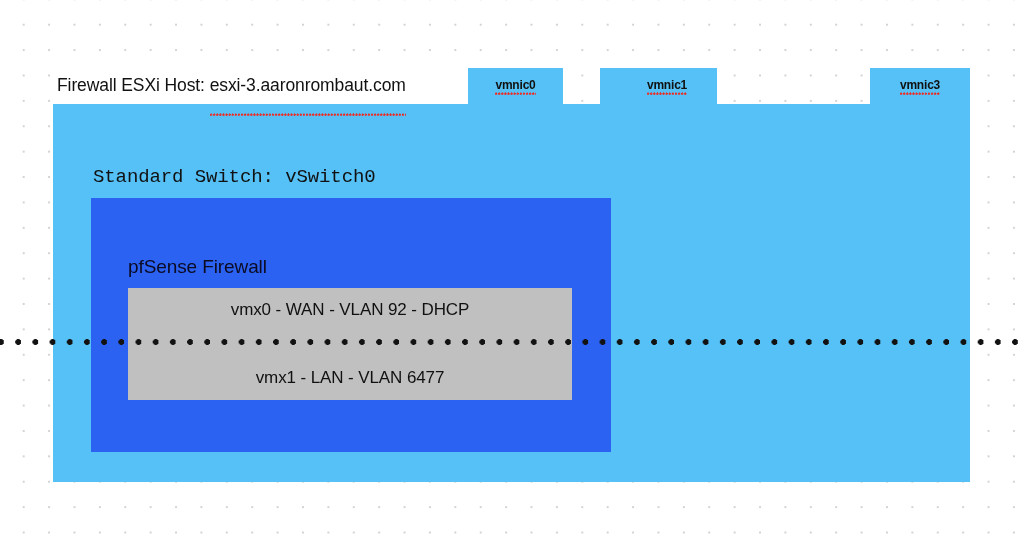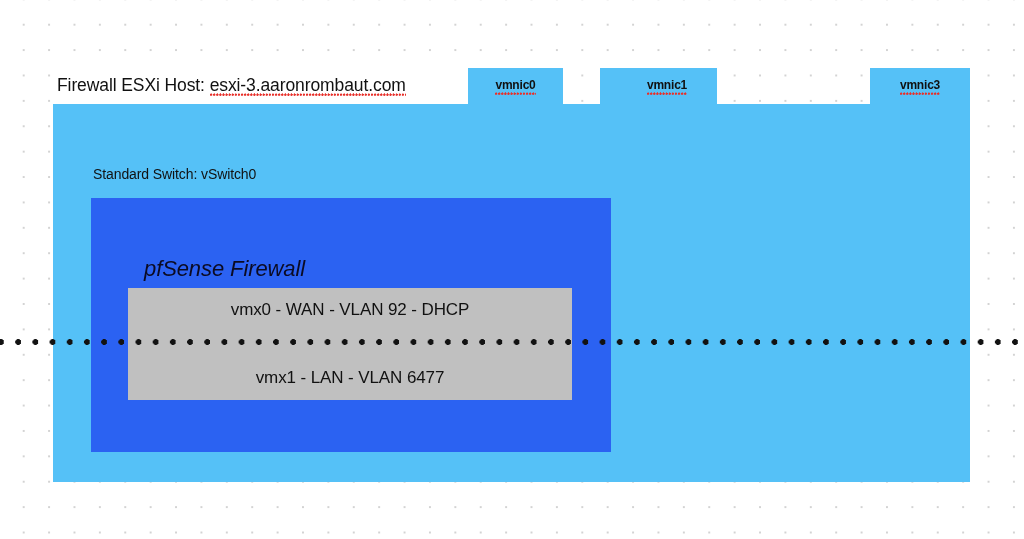--- a/index.html
+++ b/index.html
@@ -55,21 +55,21 @@
   }
 
   .spellcheck {
     position: relative;
     display: inline-block;
     background-image:
       radial-gradient(circle at 1.1px 2.6px, #e8302a 1.05px, rgba(0,0,0,0) 1.35px);
     background-size: 3.1px 4px;
     background-repeat: repeat-x;
     background-position: left bottom 0px;
-    padding-bottom: 0;
+    padding-bottom: 20px;
   }
 
   
   .vmnic-tab {
     position: absolute;
     top: 68px;
     height: 36px;
     background: #55c1f7;
     color: #111111;
     font-size: 12px;
@@ -86,45 +86,45 @@
   #vmnic-tab-0 { left: 468px; width: 95px; }
   #vmnic-tab-1 { left: 600px; width: 100px; padding-left: 17px; }
   #vmnic-tab-2 { left: 733px; width: 102px; }
   #vmnic-tab-3 { left: 870px; width: 100px; }
 
   
   #switch-label {
     position: absolute;
     left: 93px;
     top: 166px;
-    font-size: 14px;
+    font-size: 19px;
     color: #111111;
     letter-spacing: -0.1px;
     white-space: nowrap;
+    font-family: Liberation Mono, monospace;
   }
 
   
   #switch-box {
     position: absolute;
     left: 91px;
     top: 198px;
     width: 520px;
     height: 254px;
     background: #2b62f2;
   }
 
   #firewall-label {
     position: absolute;
-    left: 144px;
+    left: 128px;
     top: 256px;
-    font-size: 22px;
+    font-size: 19px;
     color: #0b0b23;
     letter-spacing: -0.1px;
     white-space: nowrap;
-    font-style: italic;
   }
 
   
   #interfaces-box {
     position: absolute;
     left: 128px;
     top: 288px;
     width: 444px;
     height: 112px;
     background: #c0c0c0;

